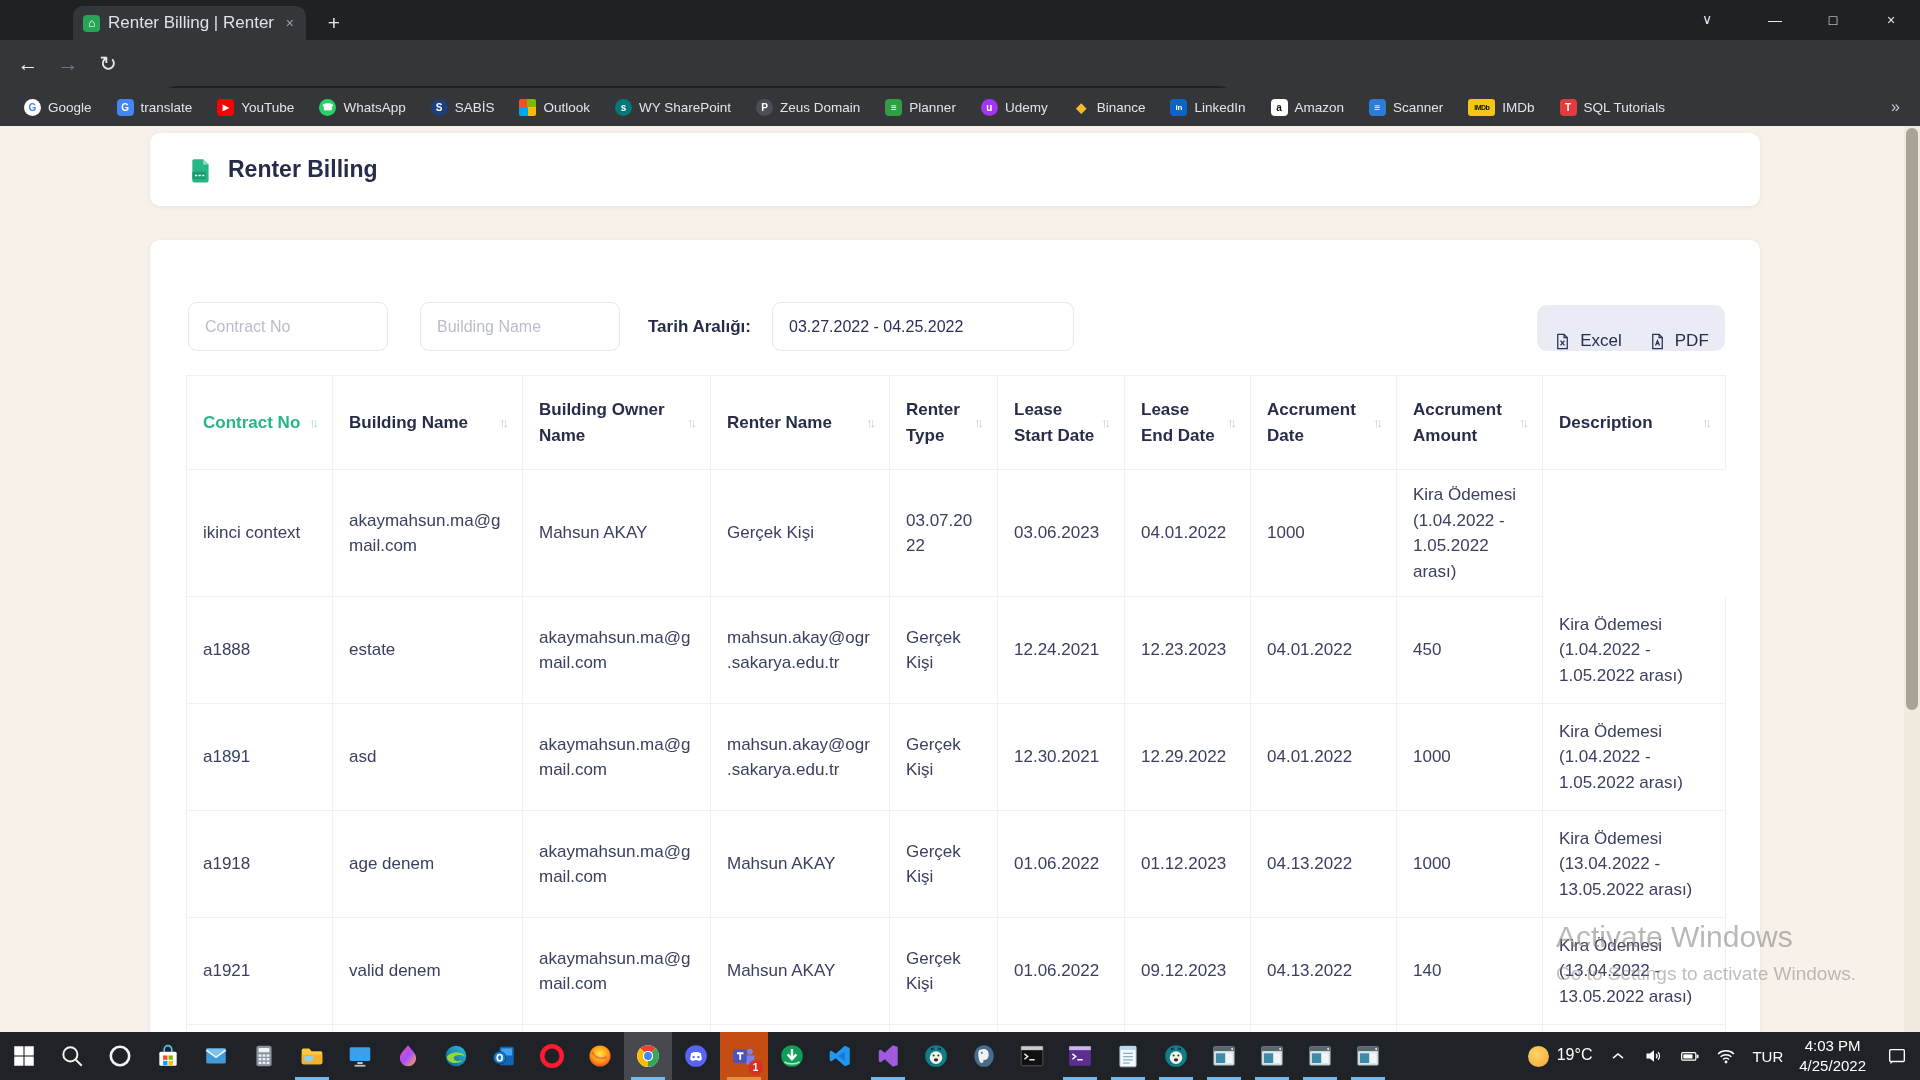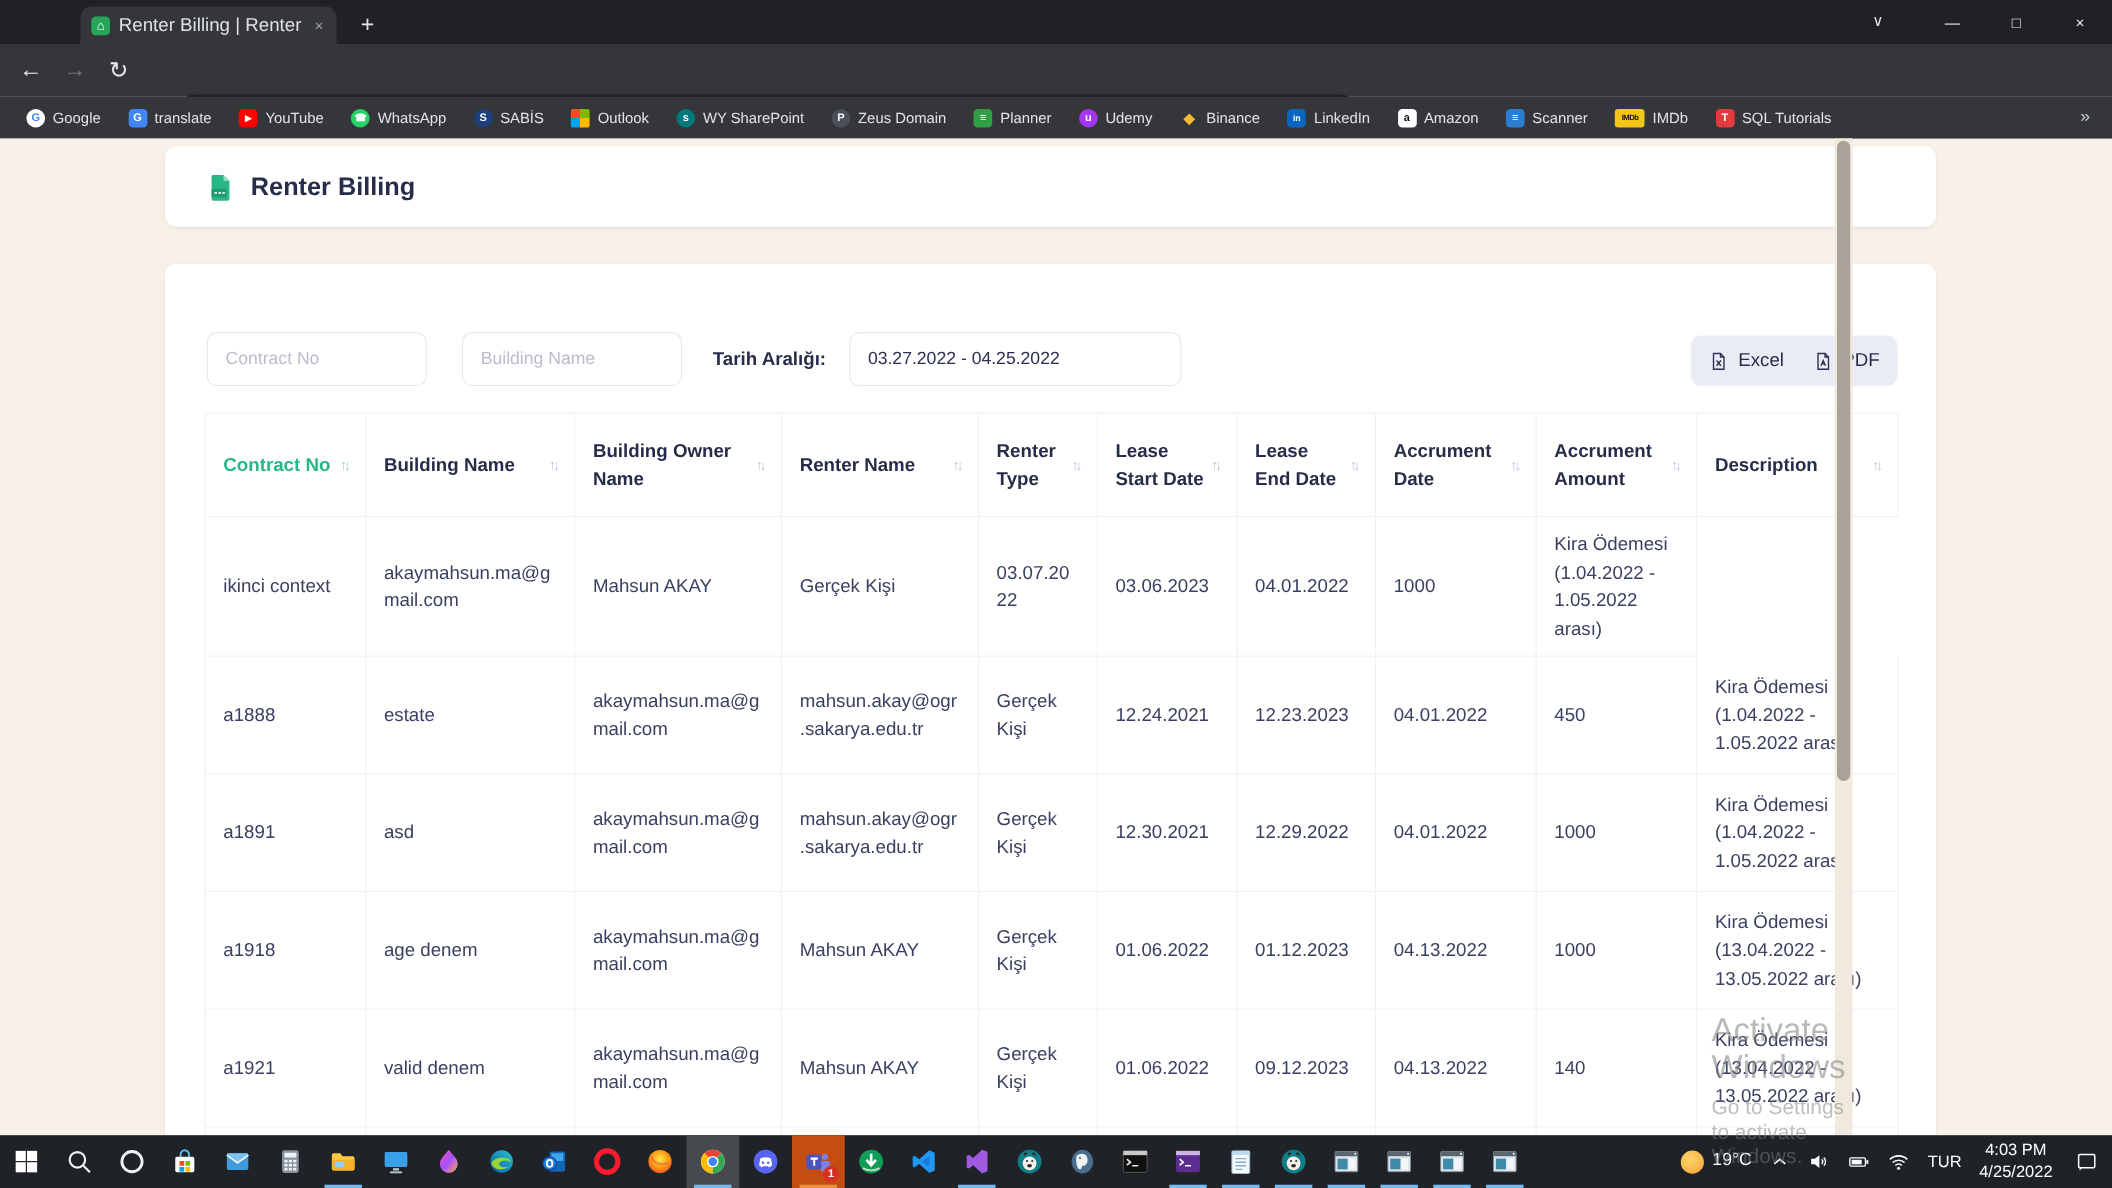--- a/index.html
+++ b/index.html
@@ -49,33 +49,33 @@
   .bmbar{position:absolute;left:0;top:88px;width:100%;height:38px;background:#35363a;display:flex;align-items:center;padding:0 14px 0 24px;gap:25px}
   .bm{display:flex;align-items:center;gap:7px;flex:0 0 auto}
   .bm-label{color:#e2e4e8;font-size:13.5px;white-space:nowrap}
   .fav{width:17px;height:17px;display:flex;align-items:center;justify-content:center;font-weight:bold;font-size:10px;border-radius:4px;flex:0 0 auto}
   .fav-circle{border-radius:50%}
   .fav-wide{width:27px;border-radius:3px;letter-spacing:-0.5px}
   .fav-msgrid{background:conic-gradient(#7fba00 0 25%,#ffb900 0 50%,#00a4ef 0 75%,#f25022 0);border-radius:2px}
   .bm-overflow{margin-left:auto;color:#c7cbd1;font-size:16px;padding:0 6px}
 
   
-  .page{position:absolute;left:0;top:126px;width:1684px;height:906px;background:#f8f1e9}
+  .page{position:absolute;left:0;top:126px;width:1920px;height:906px;background:#f8f1e9}
   .header-card{position:absolute;left:150px;top:7px;width:1610px;height:73px;background:#fff;border-radius:10px;box-shadow:0 1px 4px rgba(60,60,90,.08);display:flex;align-items:center;padding-left:38px;gap:14px}
   .report-icon{width:26px;height:26px}
   .page-title{font-size:23px;font-weight:bold;color:#262c49}
 
   .body-card{position:absolute;left:150px;top:114px;width:1610px;height:792px;background:#fff;border-radius:10px 10px 0 0;box-shadow:0 1px 4px rgba(60,60,90,.08);overflow:hidden}
   .finput{position:absolute;top:62px;height:49px;border:1.5px solid #e6e8f1;border-radius:9px;font-size:16px;color:#2a3052;padding:0 16px;background:#fff;font-family:inherit;outline:none}
   .finput::placeholder{color:#b9bdca}
   #f-contract{left:38px;width:200px}
   #f-building{left:270px;width:200px}
   .date-label{position:absolute;left:498px;top:77px;font-size:17px;font-weight:bold;color:#272d49}
   #f-date{left:622px;width:302px}
-  .export{position:absolute;left:1387px;top:65px;width:188px;height:46px;background:#e9ebf5;border-radius:10px;display:flex;align-items:center;justify-content:center;gap:26px}
+  .export{position:absolute;left:1387px;top:65px;width:188px;height:46px;background:#e9ebf5;border-radius:10px;display:flex;align-items:flex-end;justify-content:center;gap:26px}
   .exp-btn{display:flex;align-items:center;gap:8px;font-size:17px;color:#272d49}
   .exp-btn svg{width:19px;height:19px}
 
   .tbl{position:absolute;left:36px;top:135px;width:1540px}
   .trow{display:grid;grid-template-columns:147px 190px 188px 179px 108px 127px 126px 146px 146px 183px}
   .tcell{border-right:1px solid #f0f1f7;border-bottom:1px solid #f0f1f7;padding:12px 16px;display:flex;align-items:center;font-size:17px;color:#3a4060;line-height:1.5;overflow-wrap:anywhere}
   .trow .tcell:first-child{border-left:1px solid #f0f1f7}
   .th{border-top:1px solid #f0f1f7;min-height:95px;font-weight:bold;color:#272d49}
   .th-label{flex:1}
   .sort{font-size:13px;color:#c3c7d4;letter-spacing:-3px;margin-left:2px;font-weight:normal}

